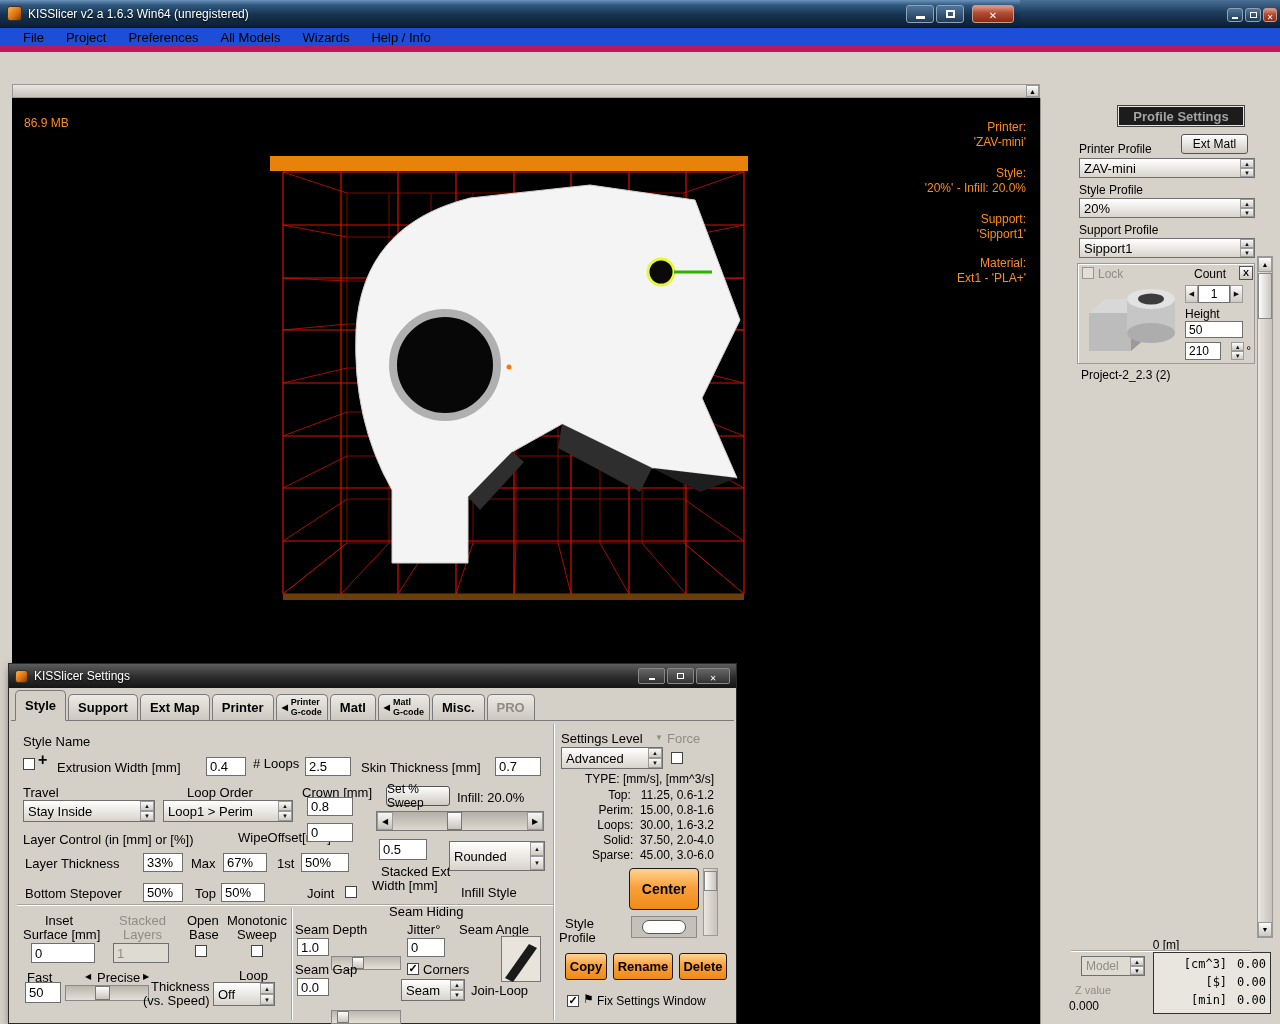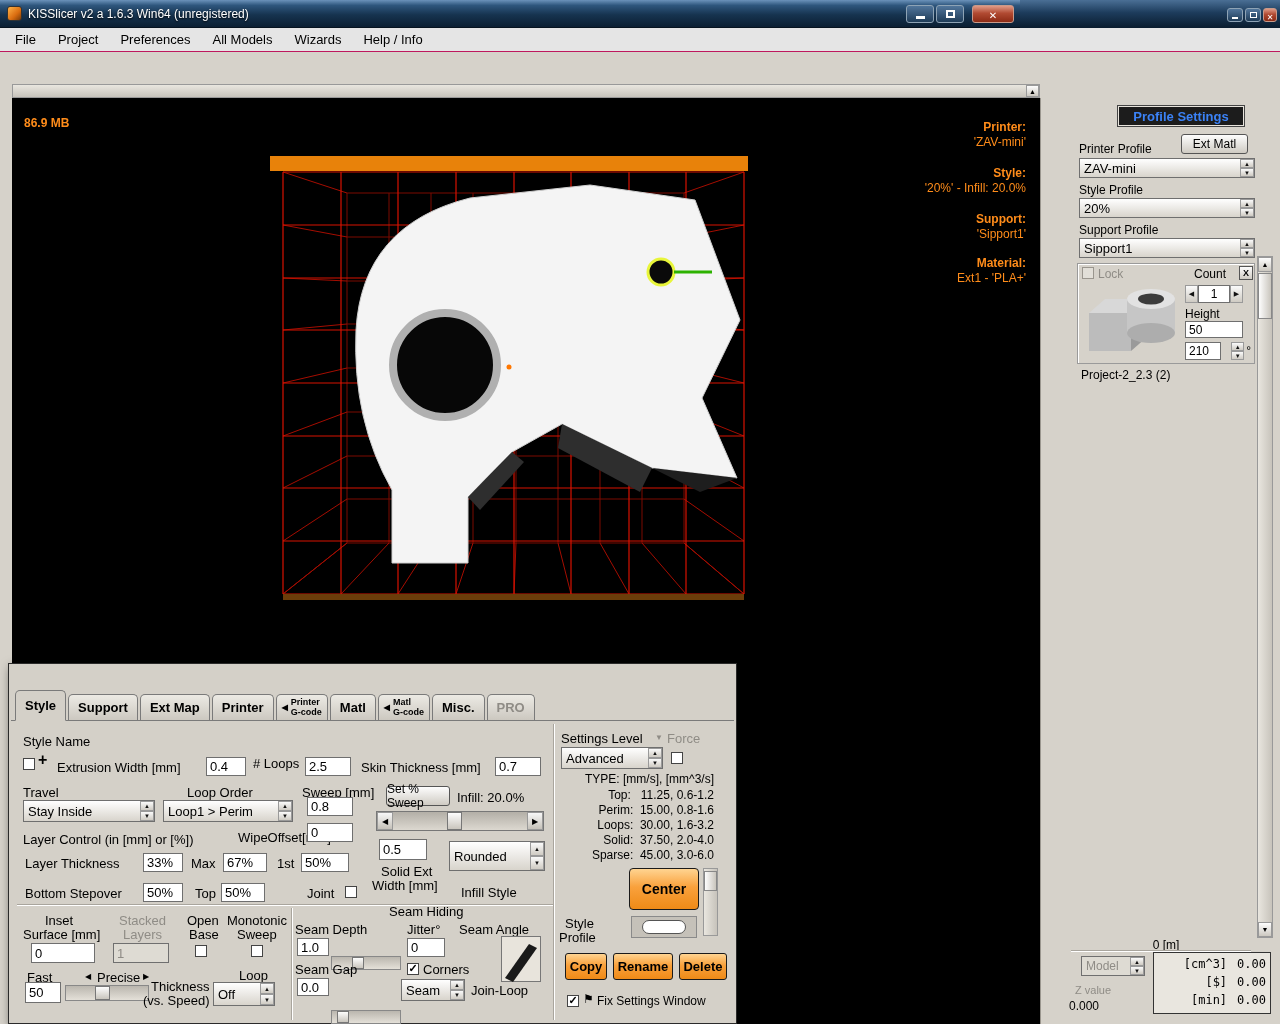--- a/index.html
+++ b/index.html
@@ -14,21 +14,21 @@
 .appicon{width:15px;height:15px;border-radius:3px;background:linear-gradient(135deg,#ffb347,#d96c10 60%,#7a3c08);border:1px solid #333}
 .winbtn{border:1px solid #8ea3b5;border-radius:3px;background:linear-gradient(#51759b,#1f3c58);display:flex;align-items:center;justify-content:center;color:#fff}
 .winbtn.red{background:linear-gradient(#e09a86,#b14a32 45%,#8c2a14);border-color:#c89a8a}
 .g-min{width:9px;height:3px;background:#fff;margin-top:7px}
 .g-max{width:9px;height:8px;border:2px solid #fff}
 .g-close::after{content:"✕";font-size:10px;line-height:1}
 .g-min.s{width:6px;height:2px;margin-top:5px}
 .g-max.s{width:7px;height:6px;border-width:1px}
 .g-close.s::after{font-size:8px}
 
-#menubar{left:0;top:28px;width:1280px;height:24px;background:#e5e5e5;border-bottom:1px solid #be185d;display:flex;align-items:center;padding-left:4px}
+#menubar{left:0;top:28px;width:1280px;height:24px;background:#1d4ed8;border-bottom:6px solid #be185d;display:flex;align-items:center;padding-left:12px}
 .menu-item{padding:3px 11px;white-space:nowrap}
 #toolbar{left:0;top:52px;width:1280px;height:32px;background:#d6d2ca}
 .radio{width:12px;height:12px;border-radius:50%;border:1px solid #444;background:#fff;display:inline-flex;align-items:center;justify-content:center}
 .radio.on::after{content:"";width:6px;height:6px;border-radius:50%;background:#000}
 .cb{width:12px;height:12px;border:1px solid #444;background:#fff;display:inline-flex;align-items:center;justify-content:center;font-size:11px;font-weight:bold;line-height:1}
 .cb.on::after{content:"✓";margin-top:-1px}
 .cb.dis{border-color:#9a968e;background:#e2dfd8}
 .dis-t{color:#8f8c86}
 .lbl{white-space:nowrap}
 .btn-o{background:linear-gradient(#ffd491,#f9a13c 45%,#ef8a17);border:1px solid #1a1a1a;border-radius:3px;font-weight:bold;color:#000;display:flex;align-items:center;justify-content:center}
@@ -56,24 +56,24 @@
 .etch-v{border-left:1px solid #a9a59d;border-right:1px solid #fff}
 .xbtn{width:14px;height:14px;font-size:9px;font-weight:bold;background:linear-gradient(#fdfdfd,#cfcbc3);border:1px solid #555;display:flex;align-items:center;justify-content:center}
 
 .sb{background:linear-gradient(90deg,#e9e6df,#c7c3bb);border:1px solid #999}
 .sb-h{background:linear-gradient(#e9e6df,#c7c3bb);border:1px solid #999}
 .sb-btn{background:linear-gradient(#fdfdfd,#ccc8c0);border:1px solid #999;display:flex;align-items:center;justify-content:center;font-size:7px;font-style:normal}
 .sb-th{background:linear-gradient(90deg,#fdfdfd,#c9c5bd);border:1px solid #888}
 
 #viewport{left:12px;top:98px;width:1028px;height:926px;background:#000}
 .vtxt{color:#ff8c1a;font-size:12px;white-space:pre}
-.vtxt.b{font-weight:bold}
+.vtxt.b{font-weight:normal}
 
 #rightpanel{left:1040px;top:98px;width:240px;height:926px;background:#d6d2ca;border-left:1px solid #9a968e}
-.profile-btn{background:#1c1c1c;border:1px solid #e8e4dc;box-shadow:0 0 0 1px #444;color:#3b82f6;font-weight:bold;font-size:13px;display:flex;align-items:center;justify-content:center}
+.profile-btn{background:#1c1c1c;border:1px solid #e8e4dc;box-shadow:0 0 0 1px #444;color:#a3a3a3;font-weight:bold;font-size:13px;display:flex;align-items:center;justify-content:center}
 .mono{font-family:"DejaVu Sans Mono",monospace}
 
 #settings{left:8px;top:663px;width:729px;height:361px;background:#d4d0c8;border:1px solid #2a2a2a;box-shadow:3px 4px 10px rgba(0,0,0,.65);z-index:50}
 #settings-titlebar{left:0;top:0;width:727px;height:24px;background:linear-gradient(#5d5d5d,#2c2c2c 55%,#151515);display:flex;align-items:center;padding:0 6px;gap:6px}
 .swinbtn{width:27px;height:16px;border:1px solid #888;border-radius:2px;background:linear-gradient(#666,#333);display:flex;align-items:center;justify-content:center;color:#fff;margin-left:2px}
 .tabbar{left:2px;top:26px;width:723px;height:31px;border-bottom:1px solid #7a7a7a;display:flex;align-items:flex-end;gap:2px;padding-left:4px}
 .tab{display:inline-flex;align-items:center;gap:3px;height:26px;padding:0 9px;border:1px solid #7a7a7a;border-bottom:none;border-radius:5px 5px 0 0;background:linear-gradient(#eceae4,#ccc8c0);font-weight:bold;font-size:13px}
 .tab.active{height:31px;background:#d4d0c8;position:relative;z-index:2;border-bottom:1px solid #d4d0c8;margin-bottom:-1px}
 .tab.small{font-size:9px;padding:0 5px;line-height:1.1}
 .tl{display:flex;flex-direction:column}
@@ -273,20 +273,35 @@
           <span>0.00</span>
         </div>
       <div style="display:flex;justify-content:flex-end;gap:10px;line-height:18px">
           <span>[min]</span>
           <span>0.00</span>
         </div>
     </div>
   </div>
 
   <div class="abs" id="settings">
+    <div class="abs" id="settings-titlebar">
+      <span class="appicon" style="width:13px;height:13px"></span>
+      <span class="tb-title">KISSlicer Settings</span>
+      <span style="margin-left:auto;display:flex">
+        <span class="swinbtn">
+            <span class="g-min s"></span>
+          </span>
+        <span class="swinbtn">
+            <span class="g-max s"></span>
+          </span>
+        <span class="swinbtn" style="width:34px">
+            <span class="g-close s"></span>
+          </span>
+      </span>
+    </div>
 
     <div class="abs tabbar">
       <div class="tab active">
           <span>Style</span>
         </div>
       <div class="tab">
           <span>Support</span>
         </div>
       <div class="tab">
           <span>Ext Map</span>
@@ -325,21 +340,21 @@
 
     <span class="abs lbl" style="left:48px;top:96px">Extrusion Width [mm]</span>
     <div class="abs inp" style="left:197px;top:93px;width:40px;height:19px">0.4</div>
     <span class="abs lbl" style="left:244px;top:92px"># Loops</span>
     <div class="abs inp" style="left:296px;top:93px;width:46px;height:19px">2.5</div>
     <span class="abs lbl" style="left:352px;top:96px">Skin Thickness [mm]</span>
     <div class="abs inp" style="left:486px;top:93px;width:46px;height:19px">0.7</div>
 
     <span class="abs lbl" style="left:14px;top:121px">Travel</span>
     <span class="abs lbl" style="left:178px;top:121px">Loop Order</span>
-    <span class="abs lbl" style="left:293px;top:121px">Sweep [mm]</span>
+    <span class="abs lbl" style="left:293px;top:121px">Crown [mm]</span>
     <div class="abs btn-lt" style="left:377px;top:122px;width:64px;height:20px">Set % Sweep</div>
     <span class="abs lbl" style="left:448px;top:126px">Infill: 20.0%</span>
     <div class="abs dd" style="left:14px;top:136px;width:132px;height:22px">
       <span>Stay Inside</span>
       <span class="sp">
           <i class="i-u"></i>
           <i class="i-d"></i>
         </span>
     </div>
     <div class="abs dd" style="left:154px;top:136px;width:130px;height:22px">
@@ -361,21 +376,21 @@
     <span class="abs lbl" style="left:14px;top:168px">Layer Control (in [mm] or [%])</span>
     <span class="abs lbl" style="left:229px;top:166px">WipeOffset[mm]</span>
     <div class="abs inp" style="left:298px;top:159px;width:46px;height:19px">0</div>
     <span class="abs lbl" style="left:16px;top:192px">Layer Thickness</span>
     <div class="abs inp" style="left:134px;top:189px;width:40px;height:19px">33%</div>
     <span class="abs lbl" style="left:182px;top:192px">Max</span>
     <div class="abs inp" style="left:214px;top:189px;width:44px;height:19px">67%</div>
     <span class="abs lbl" style="left:268px;top:192px">1st</span>
     <div class="abs inp" style="left:292px;top:189px;width:48px;height:19px">50%</div>
     <div class="abs inp" style="left:370px;top:175px;width:48px;height:21px">0.5</div>
-    <span class="abs lbl" style="left:372px;top:200px">Solid Ext</span>
+    <span class="abs lbl" style="left:372px;top:200px">Stacked Ext</span>
     <span class="abs lbl" style="left:363px;top:214px">Width [mm]</span>
     <div class="abs dd" style="left:440px;top:177px;width:96px;height:30px">
       <span>Rounded</span>
       <span class="sp">
           <i class="i-u"></i>
           <i class="i-d"></i>
         </span>
     </div>
     <span class="abs lbl" style="left:452px;top:221px">Infill Style</span>
     <span class="abs lbl" style="left:16px;top:222px">Bottom Stepover</span>

